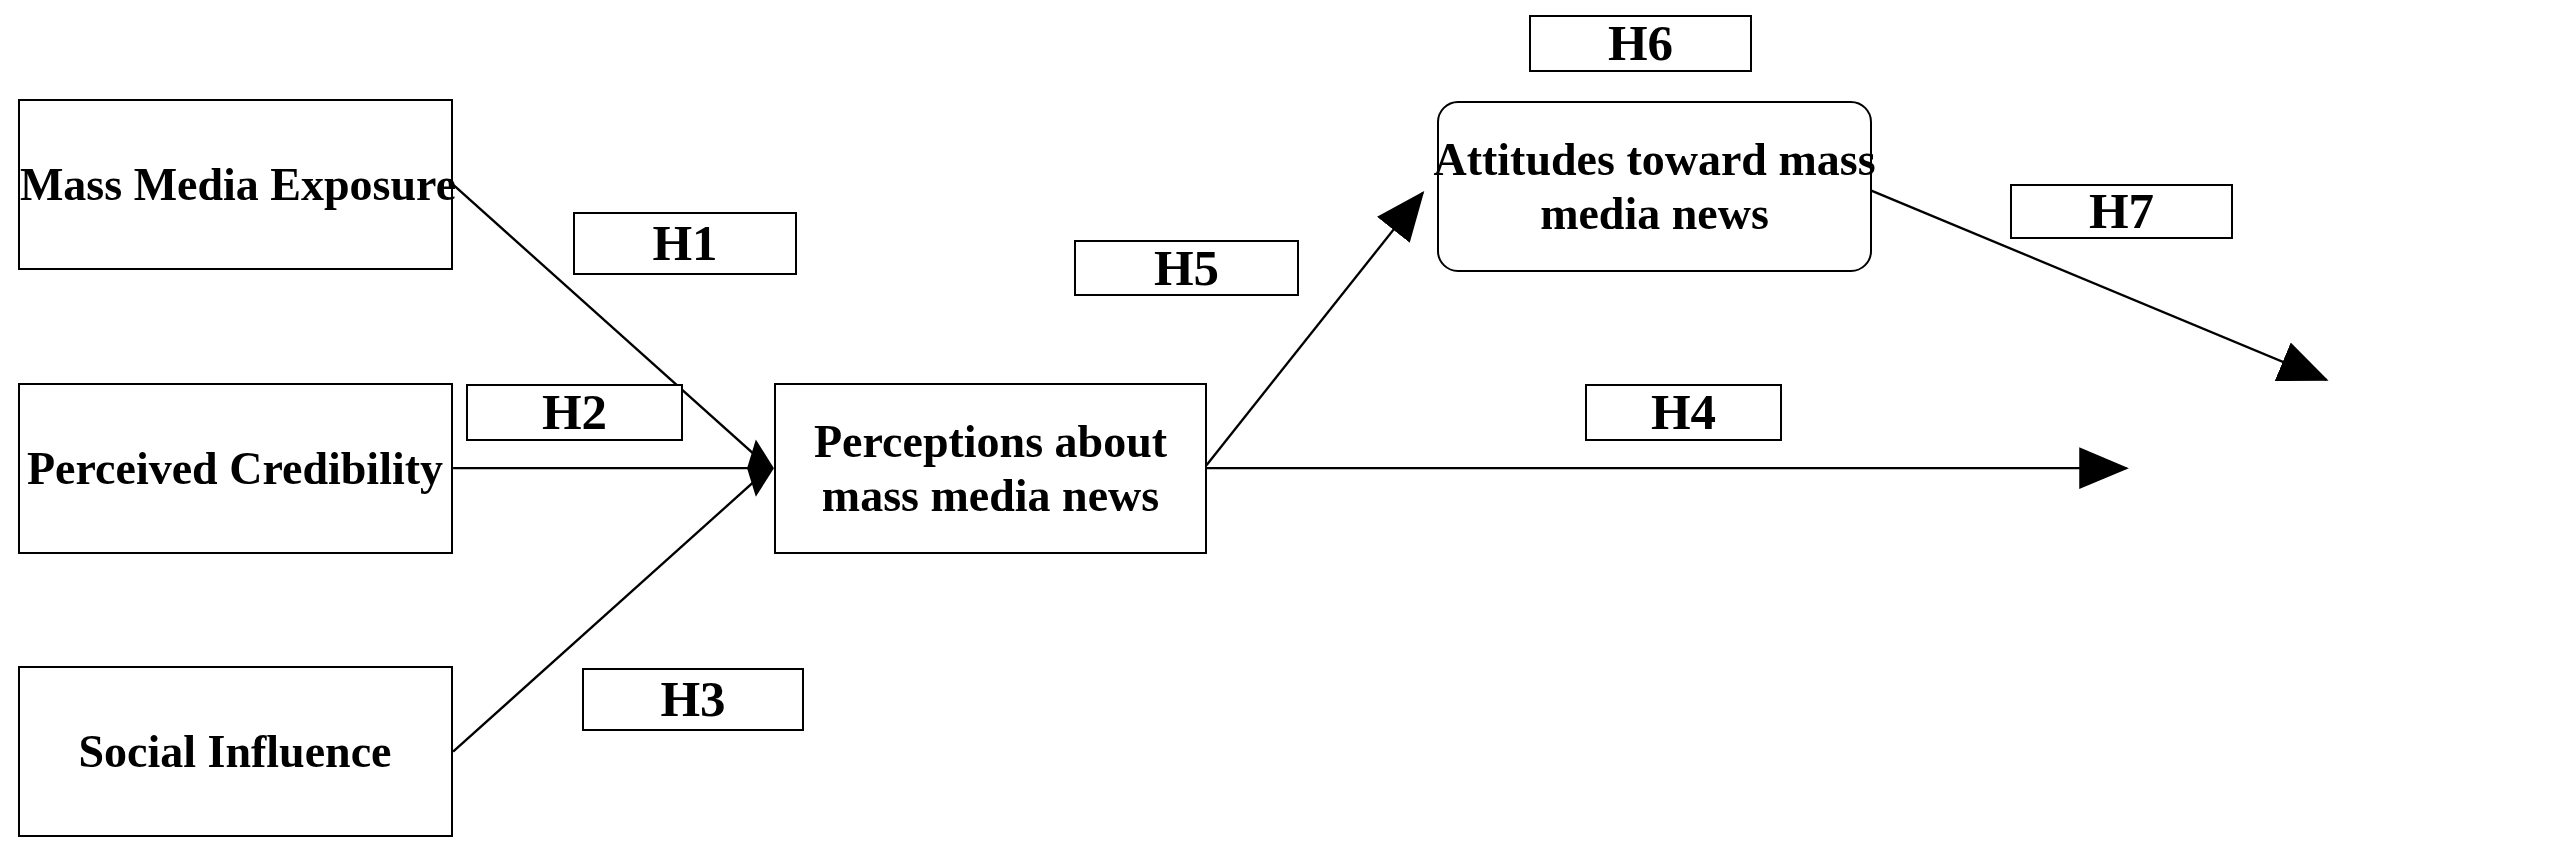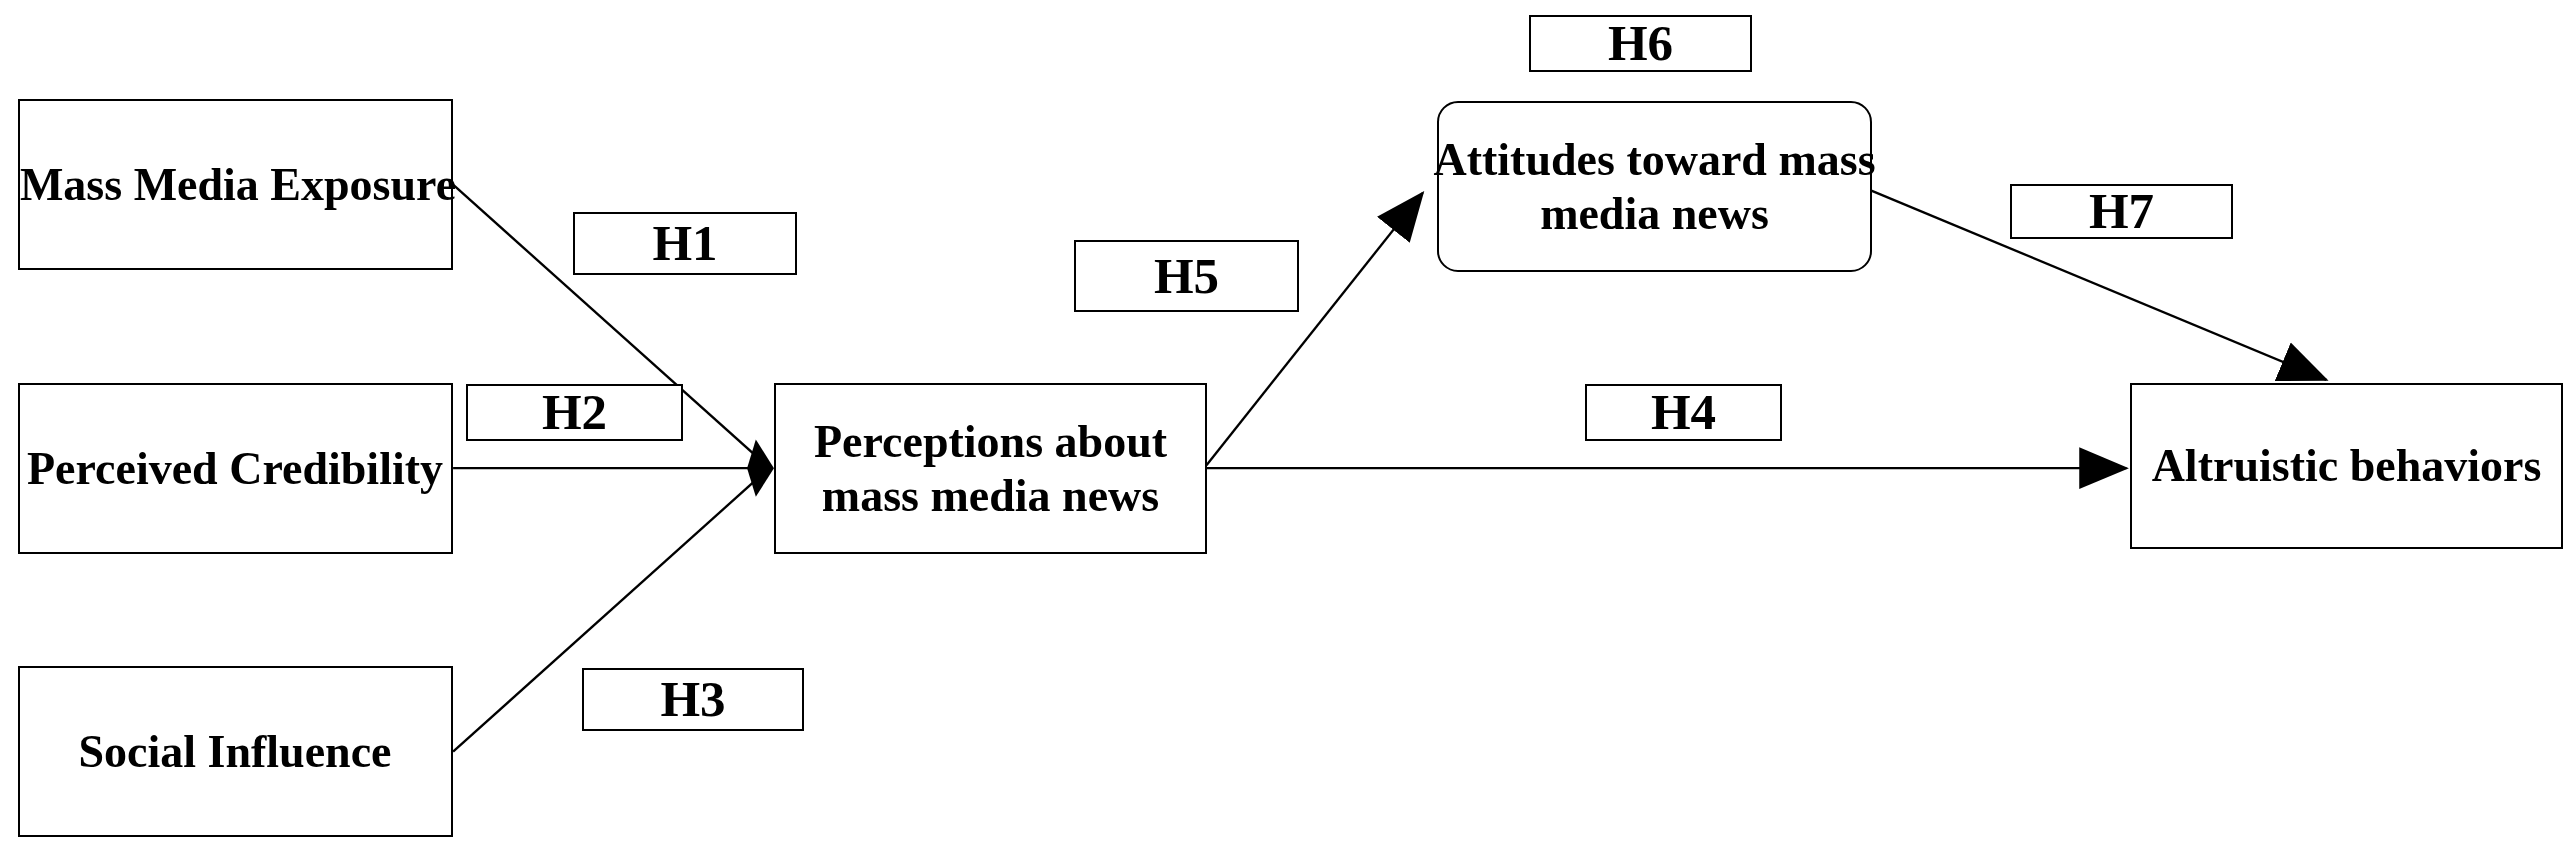--- a/index.html
+++ b/index.html
@@ -53,21 +53,21 @@
   #box-pc   { left: 17.5px;   top: 383px; width: 435px; height: 171px; }
   #box-si   { left: 17.5px;   top: 666px; width: 435px; height: 171px; font-family: Liberation Serif, serif; }
   #box-pamm { left: 774px; top: 383px; width: 433px; height: 171px; }
   #box-atmm { left: 1437px; top: 101px; width: 435px; height: 171px; border-radius: 21px; }
   #box-ab   { left: 2130px; top: 383px; width: 433px; height: 166px; }
   
   #label-h1 { left: 573px;  top: 212px;  width: 224px; height: 63px; }
   #label-h2 { left: 466px;  top: 384px;  width: 217px; height: 57px; }
   #label-h3 { left: 582px;  top: 668px; width: 222px; height: 63px; }
   #label-h4 { left: 1577px; top: 384px;  width: 197px; height: 57px; margin-left: 8px; }
-  #label-h5 { left: 1074px; top: 240px;  width: 225px; height: 72px; }
+  #label-h5 { left: 1074px; top: 240px;  width: 225px; height: 56px; }
   #label-h6 { left: 1529px; top: 14.6px;   width: 223px; height: 57px; }
   #label-h7 { left: 2010px; top: 184px;  width: 223px; height: 55px; }
 </style>
 </head>
 <body>
 
 <div class="canvas">
 
   <svg class="connectors" viewBox="0 0 4407 1468" xmlns="http://www.w3.org/2000/svg">
     <defs>
@@ -106,23 +106,20 @@
   <div class="node" id="box-pamm">
     <span>Perceptions about</span>
     <span>mass media news</span>
   </div>
 
   <div class="node" id="box-atmm">
     <span>Attitudes toward mass</span>
     <span>media news</span>
   </div>
 
-  <div class="node" id="box-ab">
-    <span>Altruistic behaviors</span>
-  </div>
 
   <div class="hlabel" id="label-h1">
     <span>H1</span>
   </div>
   <div class="hlabel" id="label-h2">
     <span>H2</span>
   </div>
   <div class="hlabel" id="label-h3">
     <span>H3</span>
   </div>

